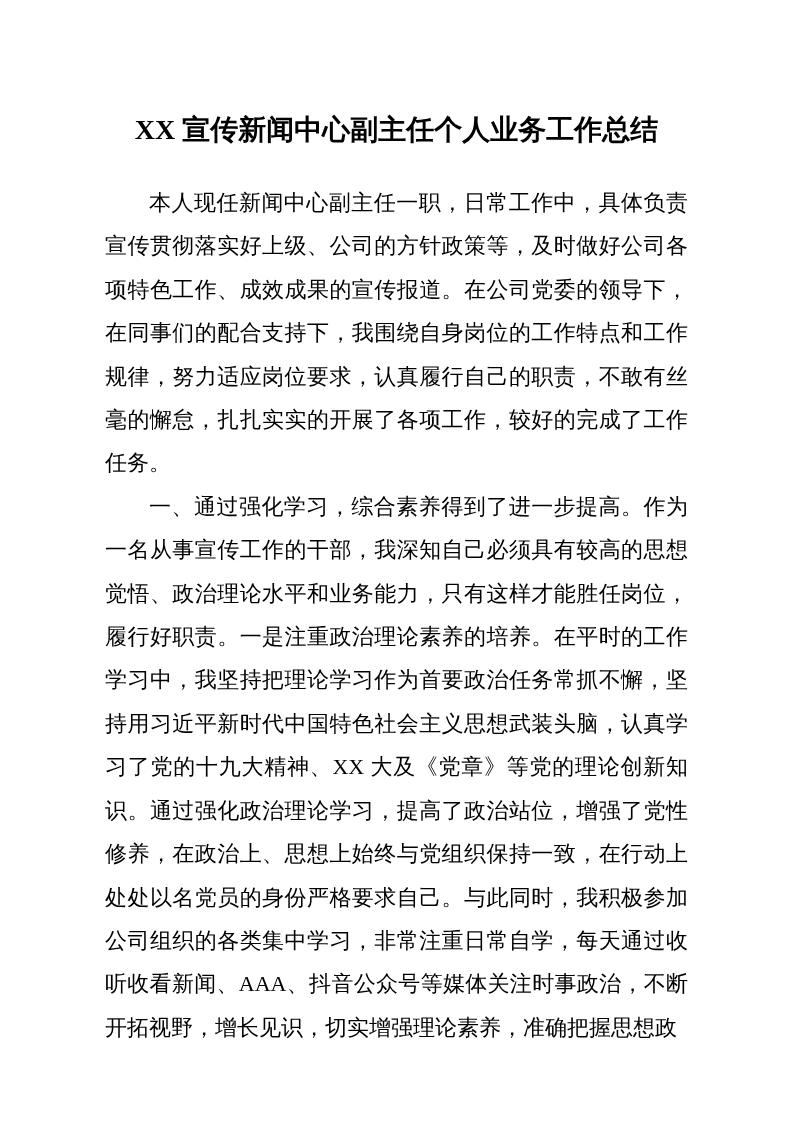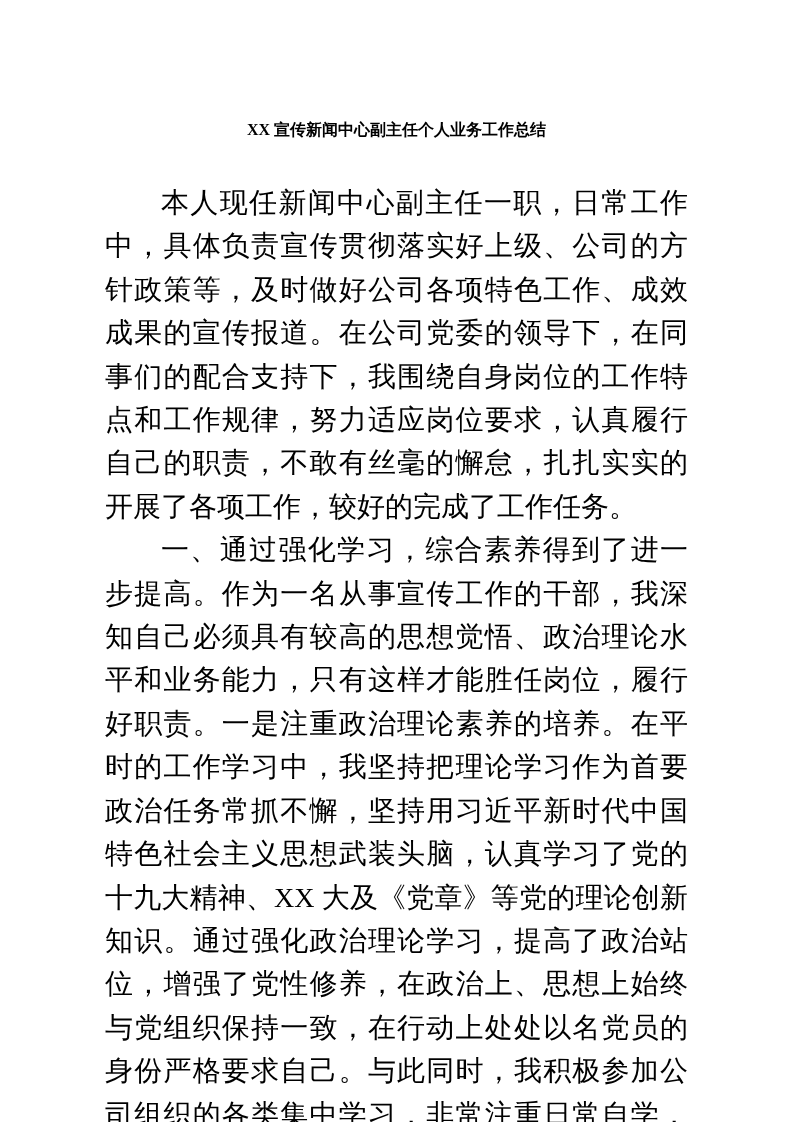--- a/index.html
+++ b/index.html
@@ -14,29 +14,29 @@
     box-sizing: border-box;
     margin: 0;
     padding: 108px 105px 0 105px;
     background: #ffffff;
     color: #000000;
     font-family: "Liberation Serif", "DejaVu Serif", serif;
     overflow: hidden;
   }
   .doc-title {
     margin: 0 0 29px 0;
-    font-size: 16px;
+    font-size: 28px;
     font-weight: bold;
     line-height: 44px;
     text-align: center;
     white-space: nowrap;
   }
   .para {
     margin: 0;
-    font-size: 28px;
+    font-size: 22px;
     line-height: 43.4px;
     text-align: justify;
     text-justify: inter-character;
     text-indent: 2em;
     word-break: normal;
   }
   .run-bold {
     font-weight: normal;
   }
   .run-regular {

